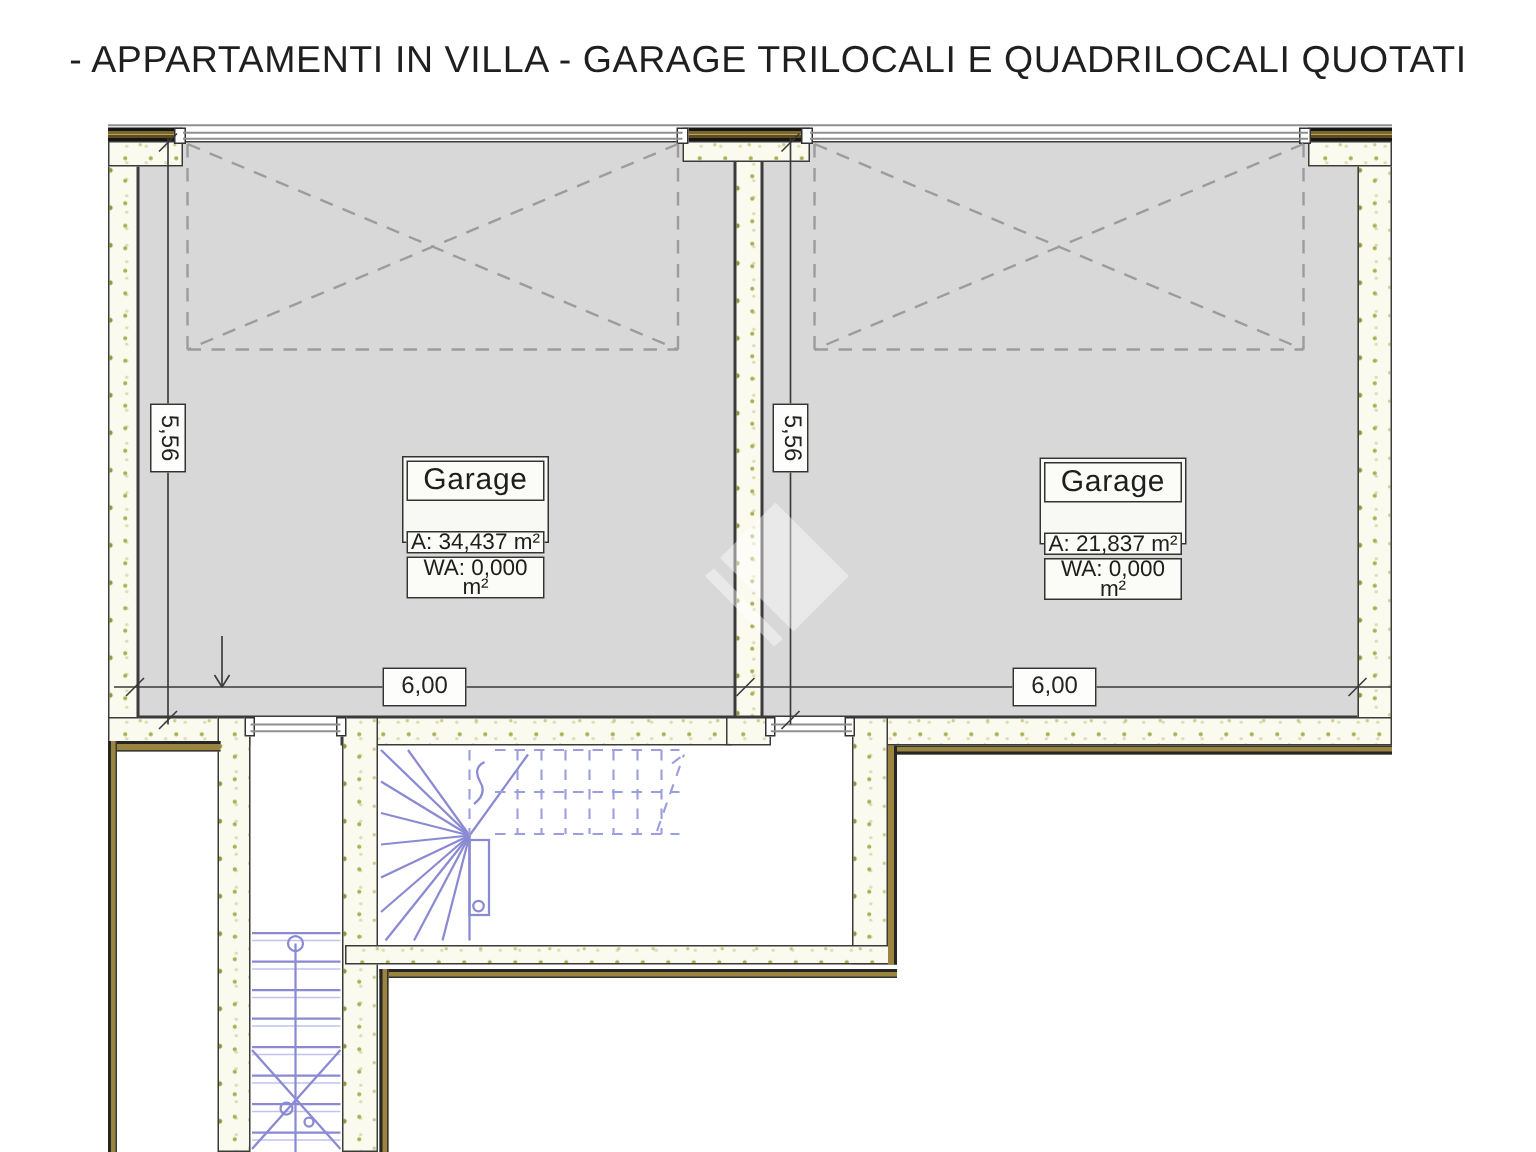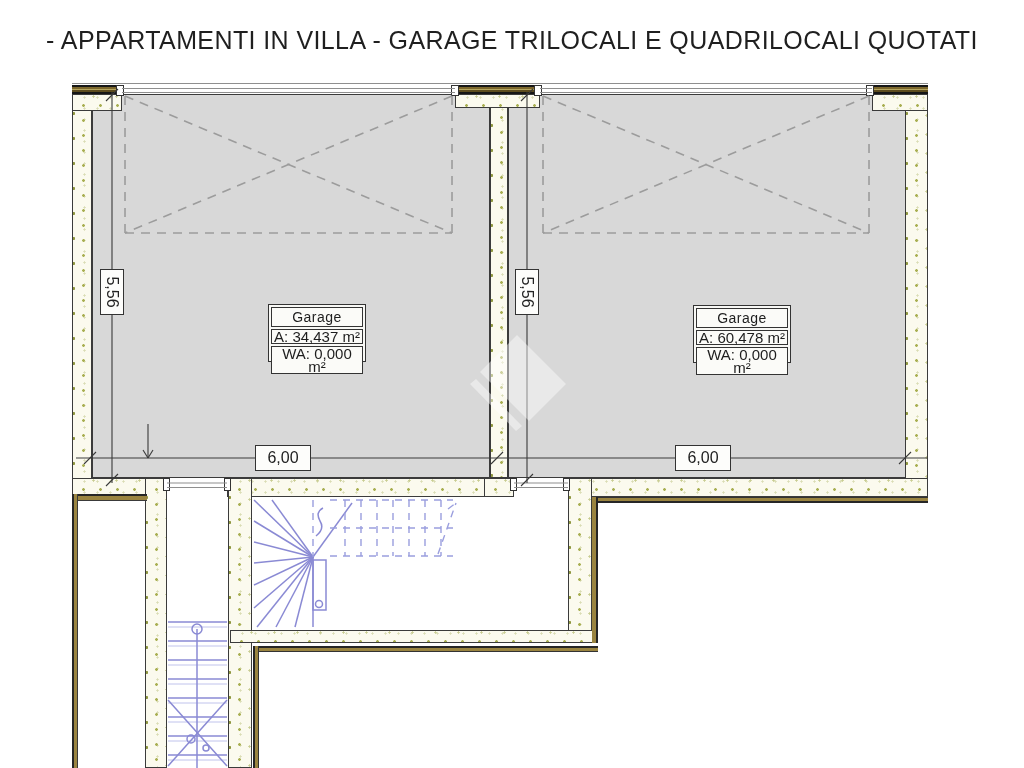--- a/index.html
+++ b/index.html
@@ -23,21 +23,21 @@
     background-size:17px 15px,23px 19px,29px 25px,13px 11px;
     background-position:2px 3px,9px 11px,15px 6px,5px 8px;
     border:1.5px solid var(--c-outline);
   }
   .lintel{background:linear-gradient(#161616 0 2px,#7c672c 2px 4px,#b5a55e 4px 5px,
           var(--c-lintel) 5px calc(100% - 2px),#161616 calc(100% - 2px) 100%);}
   .accent{background:var(--c-accent);}
   .jamb{background:#fff;border:1px solid #333;}
   .glabel{background:#f8f8f5;border:1.5px solid #333;padding:2px;}
   .glabel .row{border:1px solid #333;text-align:center;background:#fbfbf8;}
-  .glabel .row.name{font-size:14px;letter-spacing:.5px;padding:1px 0;margin-bottom:2px;}
+  .glabel .row.name{font-size:20px;letter-spacing:.5px;padding:1px 0;margin-bottom:20px;}
   .glabel .row.val{font-size:15px;padding:0;margin-top:2px;line-height:13px;}
   .dimlabel{background:#fdfdfb;border:1.2px solid #333;font-size:16px;display:flex;
             align-items:center;justify-content:center;color:#222;}
   svg .ln-dim{stroke:var(--c-dim);stroke-width:1.1px;fill:none;}
   svg .ln-dash{stroke:var(--c-dash);stroke-width:1.6px;stroke-dasharray:9 7;fill:none;}
   svg .ln-thin{stroke:#8f8f8f;stroke-width:1.2px;fill:none;}
   svg .ln-stair{stroke:var(--c-stair);stroke-width:1.5px;fill:none;}
   svg .ln-stair-dash{stroke:#9a9ede;stroke-width:1.4px;stroke-dasharray:7 6;fill:none;}
   svg .ln-stair-light{stroke:#c0c3ec;stroke-width:1px;fill:none;}
   svg .wm{fill:#ffffff;fill-opacity:.45;}
@@ -197,21 +197,21 @@
     </g>
   </svg>
 
   <div class="abs glabel" style="left:268px;top:304px;width:98px;height:58px;">
     <div class="row name">Garage</div>
     <div class="row val">A:  34,437 m²</div>
     <div class="row val">WA: 0,000 m²</div>
   </div>
   <div class="abs glabel" style="left:693px;top:305px;width:98px;height:58px;">
     <div class="row name">Garage</div>
-    <div class="row val">A:  60,478 m²</div>
+    <div class="row val">A:  21,837 m²</div>
     <div class="row val">WA: 0,000 m²</div>
   </div>
 
   <div class="abs dimlabel" style="left:89px;top:280px;width:46px;height:24px;transform:rotate(90deg);">5,56</div>
   <div class="abs dimlabel" style="left:504px;top:280px;width:46px;height:24px;transform:rotate(90deg);">5,56</div>
   <div class="abs dimlabel" style="left:255px;top:445px;width:56px;height:26px;">6,00</div>
   <div class="abs dimlabel" style="left:675px;top:445px;width:56px;height:26px;">6,00</div>
 
 </div>
 

